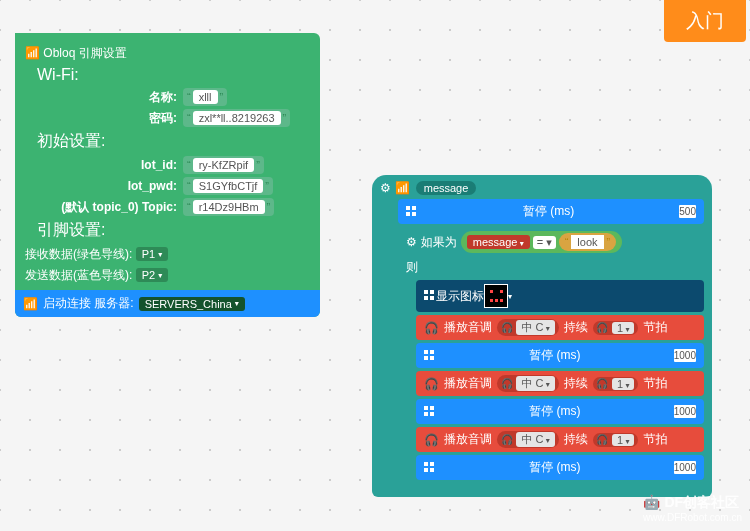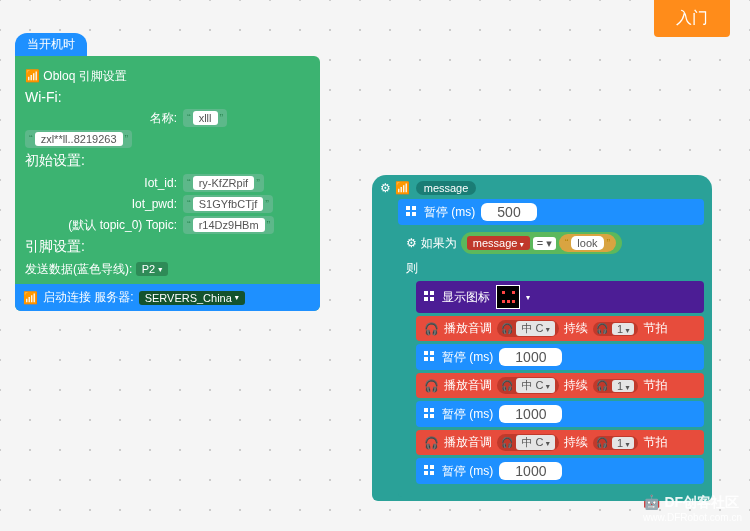--- a/index.html
+++ b/index.html
@@ -1,82 +1,82 @@
 <!DOCTYPE html>
 <html><head>
 <meta charset="utf-8">
 <style>
 * { box-sizing: border-box; margin: 0; padding: 0; font-family: "Microsoft YaHei", sans-serif; }
 body { background: #f5f5f5; width: 750px; height: 531px; position: relative; overflow: hidden; }
 .dots { position: absolute; inset: 0; background-image: radial-gradient(circle, #ccc 1px, transparent 1px); background-size: 30px 30px; background-position: 15px 15px; }
-.btn-top { position: absolute; top: 0; right: 20px; background: #ff8c1a; color: #fff; padding: 8px 22px; font-size: 16px; border-radius: 0 0 4px 4px; }
+.btn-top { position: absolute; top: 0; right: 4px; background: #ff8c1a; color: #fff; padding: 8px 22px; font-size: 19px; border-radius: 0 0 4px 4px; }
 .watermark { position: absolute; bottom: 8px; right: 8px; color: rgba(255,255,255,0.9); font-size: 14px; font-weight: bold; }
 .hat1 { position: absolute; left: 15px; top: 33px; }
 .hat-top { background: #1e90ff; color: #fff; font-size: 12px; padding: 3px 12px; border-radius: 12px 12px 0 0; display: inline-block; }
 .green-box { background: #3cb371; padding: 8px 10px; color: #fff; font-size: 12px; border-radius: 0 6px 6px 6px; width: 305px; position: relative; }
 .row { display: flex; align-items: center; margin: 3px 0; min-height: 18px; }
-.label-r { text-align: right; min-width: 158px; padding-right: 6px; }
+.label-r { text-align: right; min-width: 158px; padding-right: 6px; font-weight: bold; }
 .slot { background: #5db88a; border-radius: 4px; padding: 2px 4px; display: inline-flex; align-items: center; gap: 2px; }
 .q { color: #2e8b57; font-size: 11px; }
 .val { background: #fff; color: #555; padding: 1px 6px; border-radius: 3px; font-size: 11px; text-align: right; }
 .dd { background: #2e8b57; color: #fff; padding: 1px 6px; border-radius: 3px; font-size: 11px; display: inline-flex; align-items: center; gap: 3px; }
 .dd::after { content: "▾"; font-size: 8px; }
-.sub { font-size: 14px; margin: 4px 0; }
+.sub { font-size: 16px; margin: 4px 12px; }
 .foot-blue { background: #1e90ff; margin: 6px -10px -8px -10px; padding: 5px 8px; border-radius: 0 0 6px 6px; display: flex; align-items: center; gap: 5px; color: #fff; font-size: 12px; }
 .hat2 { position: absolute; left: 372px; top: 175px; }
 .teal-box { background: #2aa198; padding: 6px 8px 4px 8px; color: #fff; font-size: 12px; border-radius: 14px 14px 6px 6px; width: 340px; }
 .teal-head { display: flex; align-items: center; gap: 5px; margin-bottom: 4px; }
 .msg-pill { background: #1a7d75; padding: 1px 8px; border-radius: 10px; font-size: 11px; }
-.blue-blk { background: #1e90ff; color: #fff; padding: 4px 8px; margin: 3px 0 3px 18px; border-radius: 4px; display: flex; align-items: center; gap: 6px; font-size: 12px; }
+.blue-blk { background: #1e90ff; color: #fff; padding: 4px 8px; margin: 3px 0 3px 18px; border-radius: 4px; display: flex; align-items: center; gap: 6px; font-size: 12px; justify-content: space-between; }
 .grid-ic { display: inline-block; width: 12px; height: 12px; background: linear-gradient(#fff 0 0) 0 0/4px 4px, linear-gradient(#fff 0 0) 6px 0/4px 4px, linear-gradient(#fff 0 0) 0 6px/4px 4px, linear-gradient(#fff 0 0) 6px 6px/4px 4px; background-repeat: no-repeat; }
-.num-slot { background: #fff; color: #555; padding: 1px 16px; border-radius: 6px; font-size: 14px; }
+.num-slot { background: #fff; color: #555; padding: 1px 0; border-radius: 1px; font-size: 10px; }
 .cond { background: #2aa198; padding: 4px 8px; margin-left: 18px; display: flex; align-items: center; gap: 4px; font-size: 12px; }
 .gear { font-size: 12px; }
 .orange-pill { background: #d9a441; padding: 2px 6px; border-radius: 12px; display: inline-flex; align-items: center; gap: 3px; }
 .op { background: #5cb85c; padding: 2px 6px; border-radius: 12px; display: inline-flex; align-items: center; gap: 3px; }
 .red-dd { background: #c0392b; color: #fff; padding: 1px 6px; border-radius: 3px; font-size: 11px; }
 .red-dd::after { content: " ▾"; font-size: 8px; }
 .eq { background: #fff; color: #555; padding: 0 4px; border-radius: 3px; font-size: 11px; }
-.look-v { background: #fff; color: #555; padding: 1px 6px; border-radius: 5px; font-size: 11px; }
+.look-v { background: #fff; color: #555; padding: 1px 6px; border-radius: 0; font-size: 11px; }
 .qy { color: #b8860b; font-size: 11px; }
 .then { background: #2aa198; padding: 2px 4px 4px 8px; margin-left: 18px; font-size: 12px; }
-.led-blk { background: #4c1d95; padding: 4px 8px; margin-left: 36px; border-radius: 4px; display: flex; align-items: center; gap: 6px; font-size: 12px; color: #fff; }
+.led-blk { background: #0c4a6e; padding: 4px 8px; margin-left: 36px; border-radius: 4px; display: flex; align-items: center; font-size: 12px; color: #fff; }
 .led { width: 24px; height: 24px; background: #000; border: 1px solid #fff; position: relative; }
 .led::before, .led::after { content: ""; position: absolute; width: 3px; height: 3px; background: #f44; }
 .led::before { top: 5px; left: 5px; box-shadow: 10px 0 #f44; }
 .led::after { bottom: 5px; left: 5px; box-shadow: 5px 0 #f44, 10px 0 #f44; }
 .red-blk { background: #e74c3c; color: #fff; padding: 4px 8px; margin: 3px 0 3px 36px; border-radius: 4px; display: flex; align-items: center; gap: 5px; font-size: 12px; }
 .hp { font-size: 12px; }
 .red-slot { background: #c0392b; border-radius: 10px; padding: 1px 4px; display: inline-flex; align-items: center; gap: 3px; }
 .red-slot .hp { font-size: 10px; }
 .white-dd { background: #e5e5e5; color: #555; padding: 0 5px; border-radius: 3px; font-size: 11px; }
 .white-dd::after { content: " ▾"; font-size: 8px; }
 .inner-shift { margin-left: 36px; }
 .teal-end { height: 10px; background: #2aa198; margin-left: 18px; border-radius: 0 0 4px 4px; }
 </style>
 </head>
 <body>
 <div class="dots"></div>
 
 <div class="btn-top">入门</div>
 
 <div class="hat1">
-  <div class="hat-top">当开机时</div>
   <div class="green-box">
     <div class="row"><span>📶</span>&nbsp;<span>Obloq 引脚设置</span></div>
     <div class="sub">Wi-Fi:</div>
     <div class="row">
         <span class="label-r">名称:</span>
         <span class="slot">
           <span class="q">“</span>
           <span class="val">xlll</span>
           <span class="q">”</span>
         </span>
       </div>
     <div class="row">
+        <span class="label-r">密码:</span>
         <span class="slot">
           <span class="q">“</span>
           <span class="val">zxl**ll..8219263</span>
           <span class="q">”</span>
         </span>
       </div>
     <div class="sub">初始设置:</div>
     <div class="row">
         <span class="label-r">Iot_id:</span>
         <span class="slot">
@@ -95,20 +95,21 @@
       </div>
     <div class="row">
         <span class="label-r">(默认 topic_0) Topic:</span>
         <span class="slot">
           <span class="q">“</span>
           <span class="val">r14Dz9HBm</span>
           <span class="q">”</span>
         </span>
       </div>
     <div class="sub">引脚设置:</div>
+    <div class="row"><span>接收数据(绿色导线):</span>&nbsp;<span class="dd">P1</span></div>
     <div class="row"><span>发送数据(蓝色导线):</span>&nbsp;<span class="dd">P2</span></div>
     <div class="foot-blue">
       <span>📶</span>
       <span>启动连接  服务器:</span>
       <span class="dd" style="background:#14532d">SERVERS_China</span>
     </div>
   </div>
 </div>
 
 <div class="hat2">

